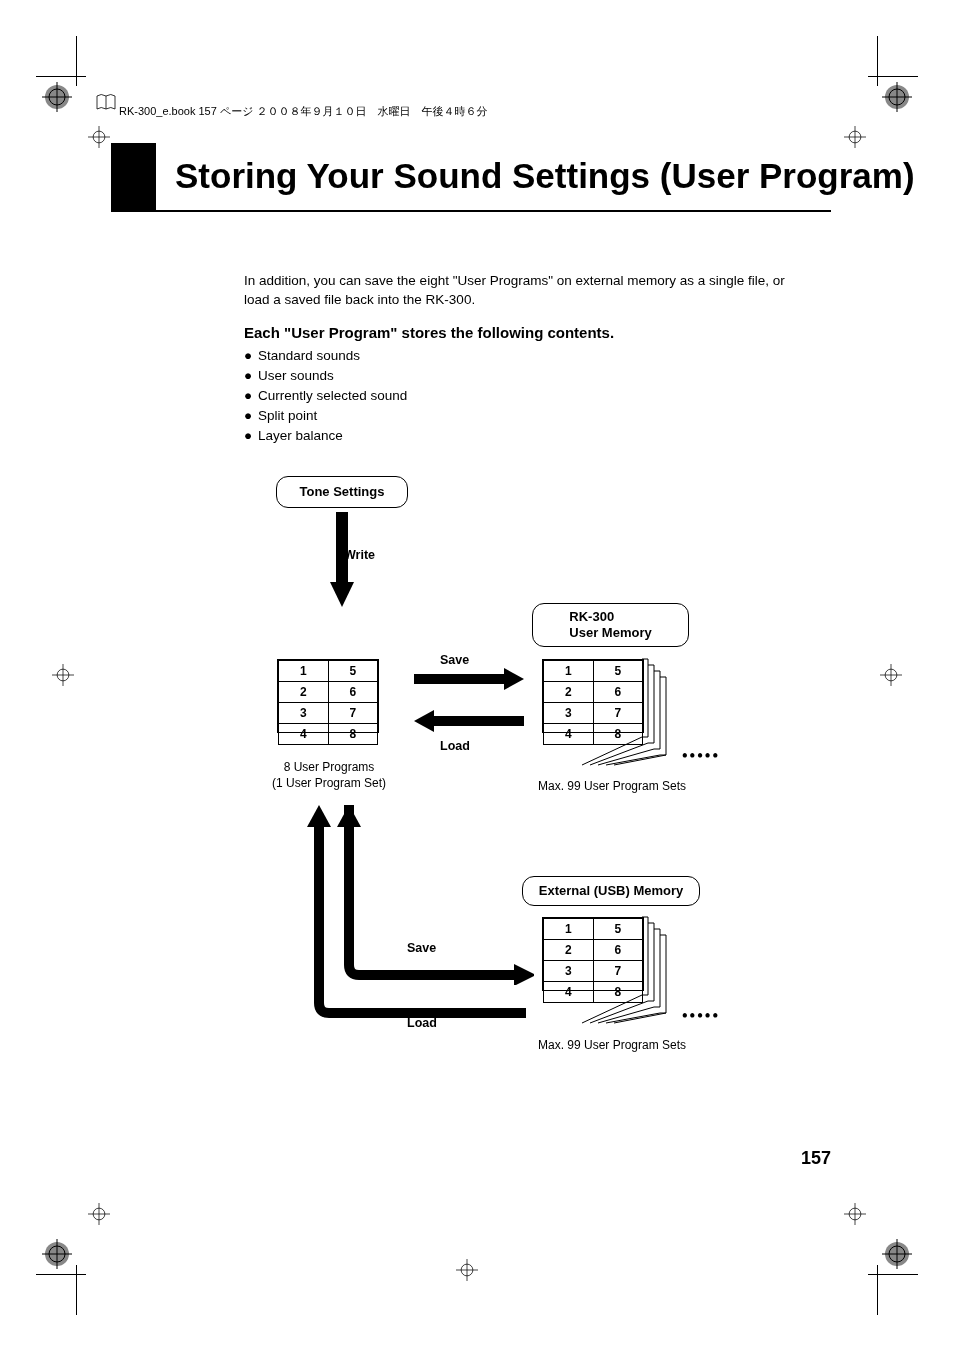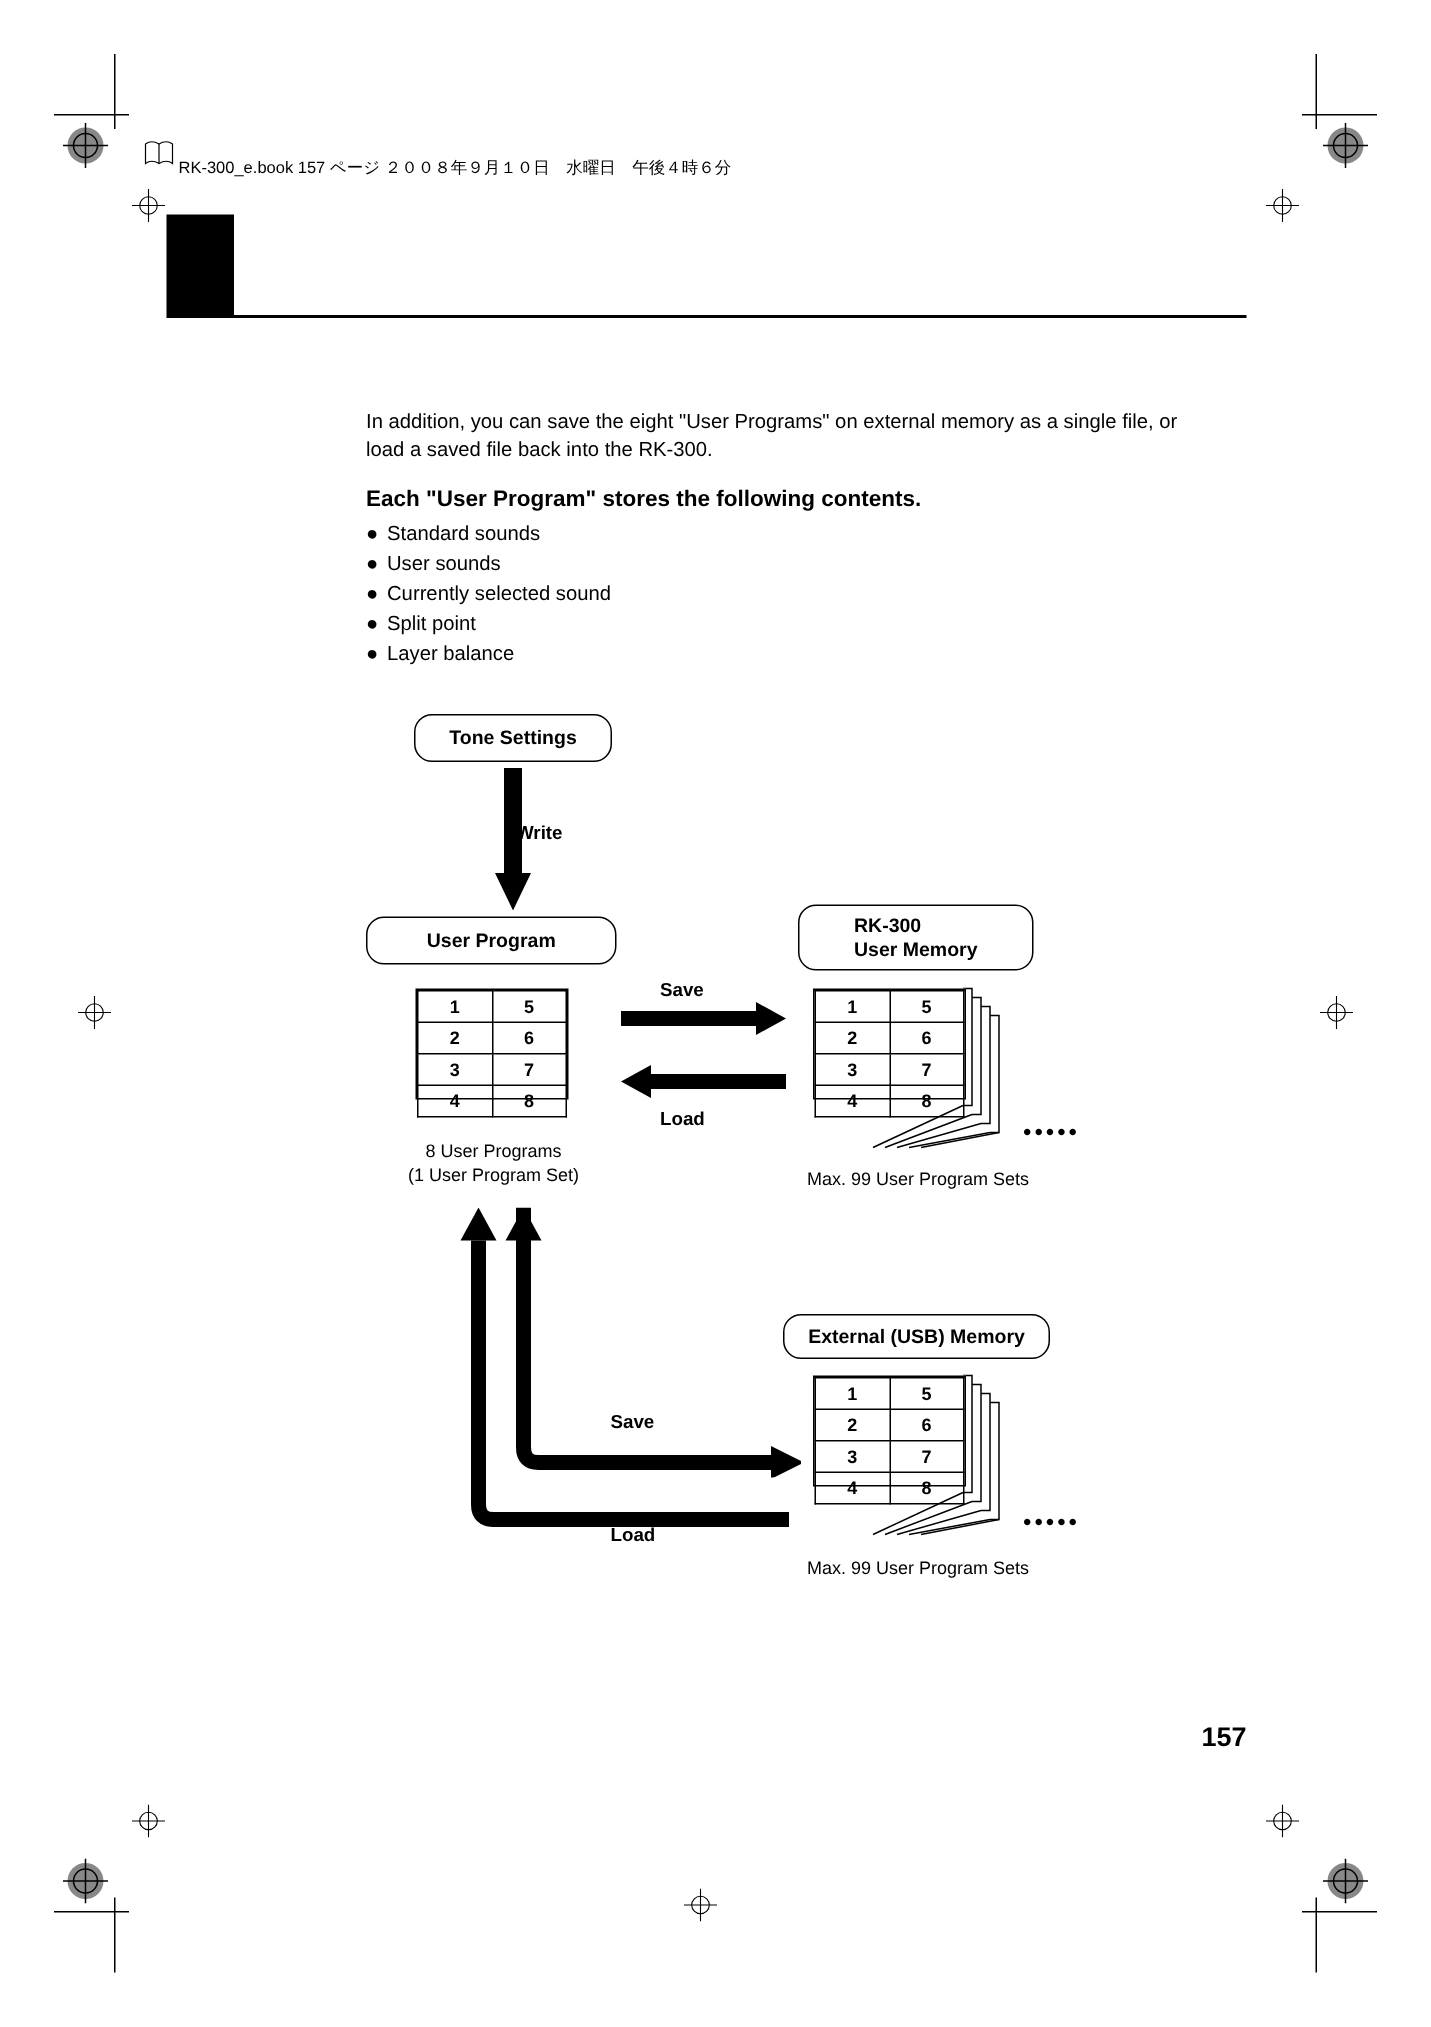--- a/index.html
+++ b/index.html
@@ -281,20 +281,21 @@
 
   <div class="book-icon">
     <svg viewBox="0 0 20 18">
         <path d="M1 3 Q5 0 10 3 Q15 0 19 3 L19 16 Q15 13 10 16 Q5 13 1 16 Z" fill="none" stroke="#000" stroke-width="0.8"></path>
         <line x1="10" y1="3" x2="10" y2="16" stroke="#000" stroke-width="0.8"></line>
       </svg>
   </div>
   <div class="header-line">RK-300_e.book  157 ページ  ２００８年９月１０日　水曜日　午後４時６分</div>
 
   <div class="black-tab"></div>
+  <div class="title">Storing Your Sound Settings (User Program)</div>
   <div class="title-rule"></div>
 
   <div class="body-text intro2">In addition, you can save the eight "User Programs" on external memory as a single file, or load a saved file back into the RK-300.</div>
 
   <div class="subhead">Each "User Program" stores the following contents.</div>
 
   <div class="bullet-list">
     <div><span class="bullet">●</span><span>Standard sounds</span></div>
     <div><span class="bullet">●</span><span>User sounds</span></div>
     <div><span class="bullet">●</span><span>Currently selected sound</span></div>
@@ -309,23 +310,20 @@
     </div>
 
     <div class="arrow" style="top:42px; left:86px;">
       <svg width="24" height="95">
           <rect x="6" y="0" width="12" height="70" fill="#000"></rect>
           <polygon points="0,70 24,70 12,95" fill="#000"></polygon>
         </svg>
     </div>
     <div class="dlabel lbl-write">Write</div>
 
-    <div class="box user-box">
-      <span>User Program</span>
-    </div>
     <div class="box rk300-box">
       <span><span>RK-300</span><br><span>User Memory</span></span>
     </div>
 
     <div class="grid grid-user">
       <table>
         <tbody>
             <tr>
               <td>1</td>
               <td>5</td>

